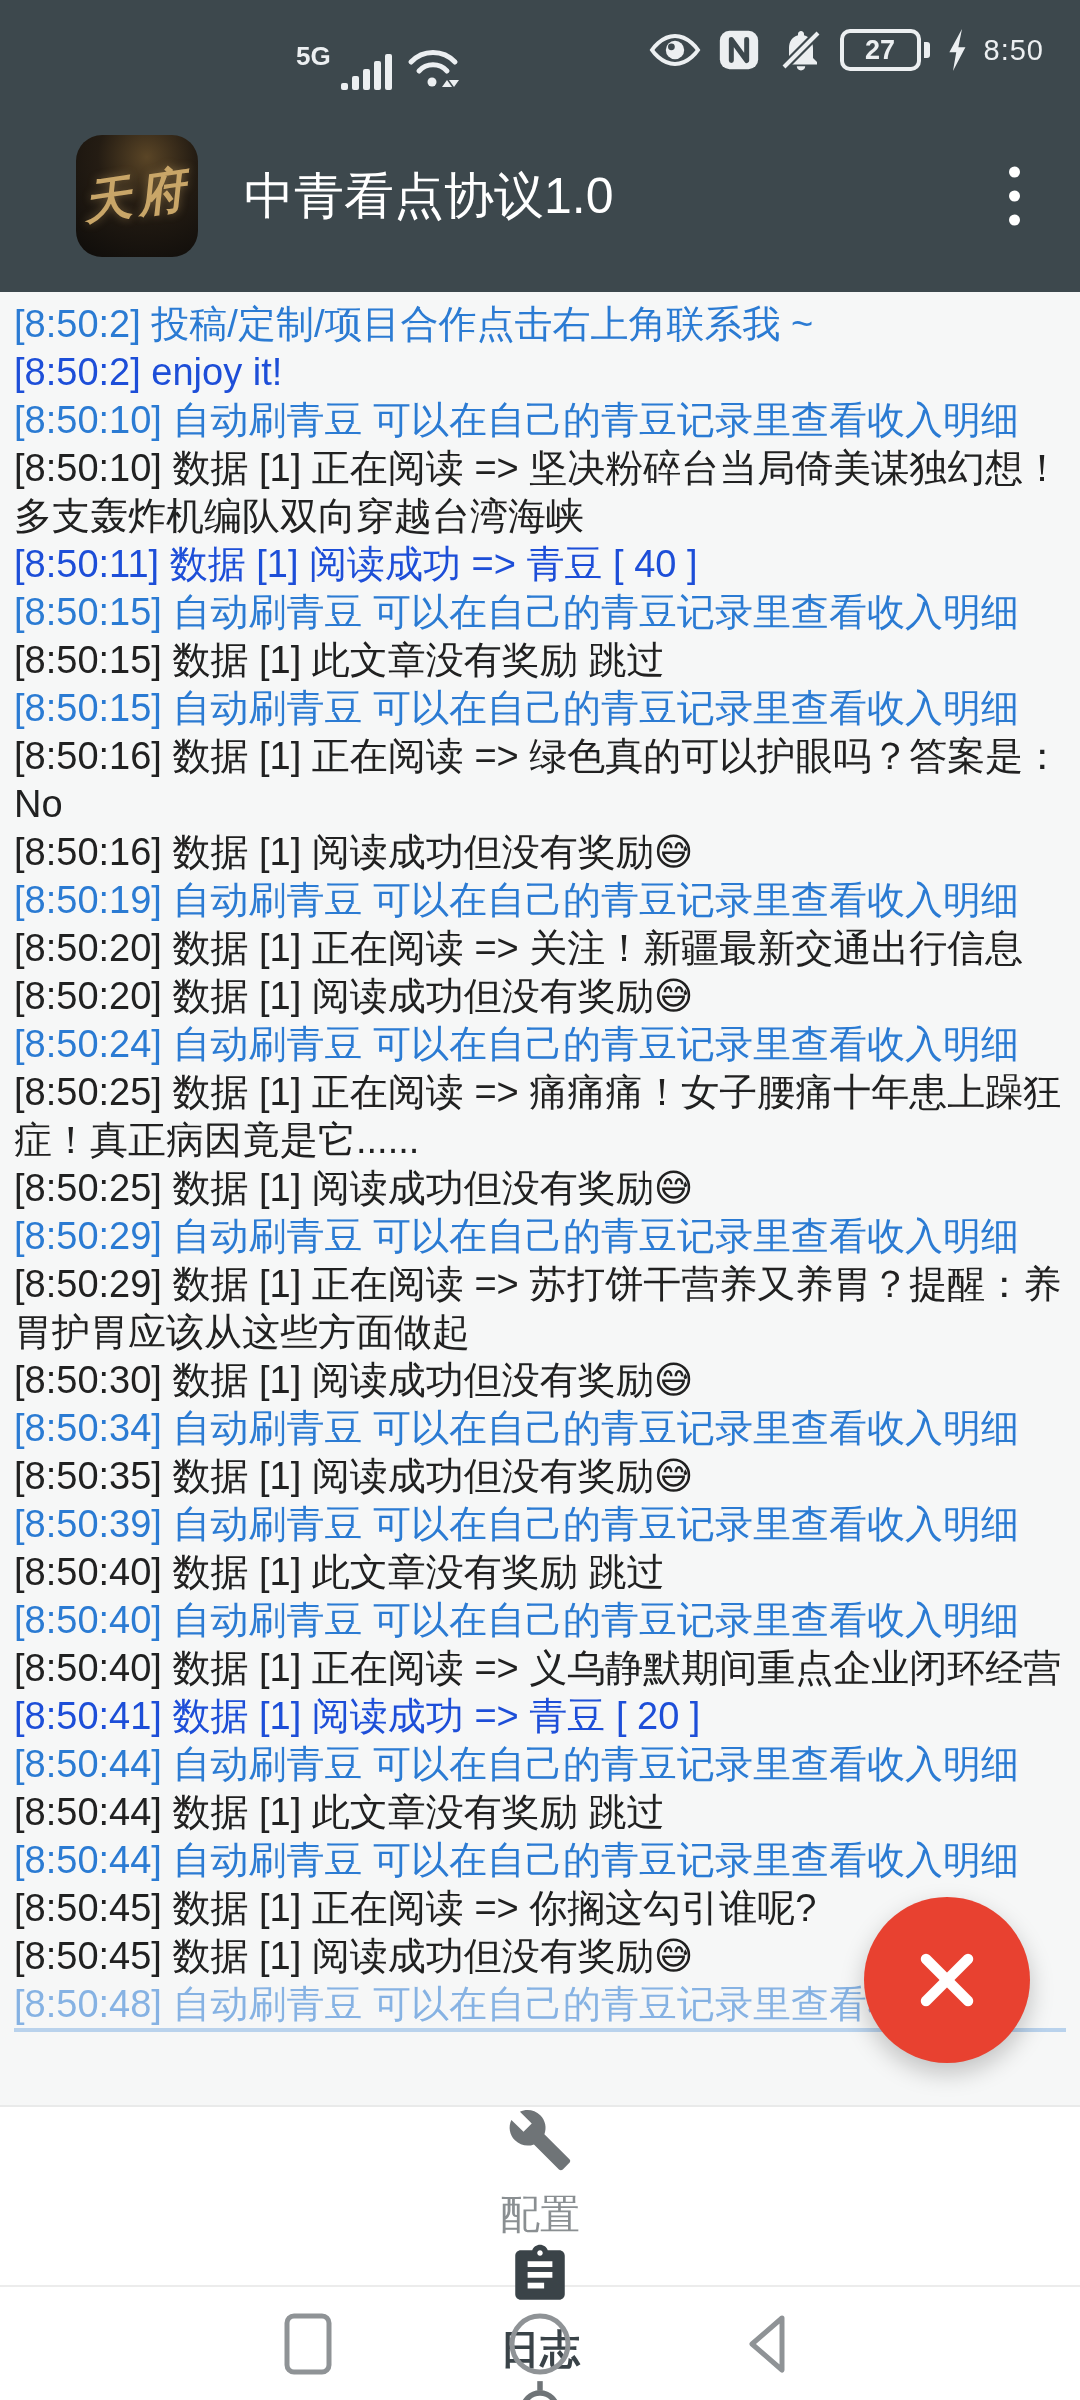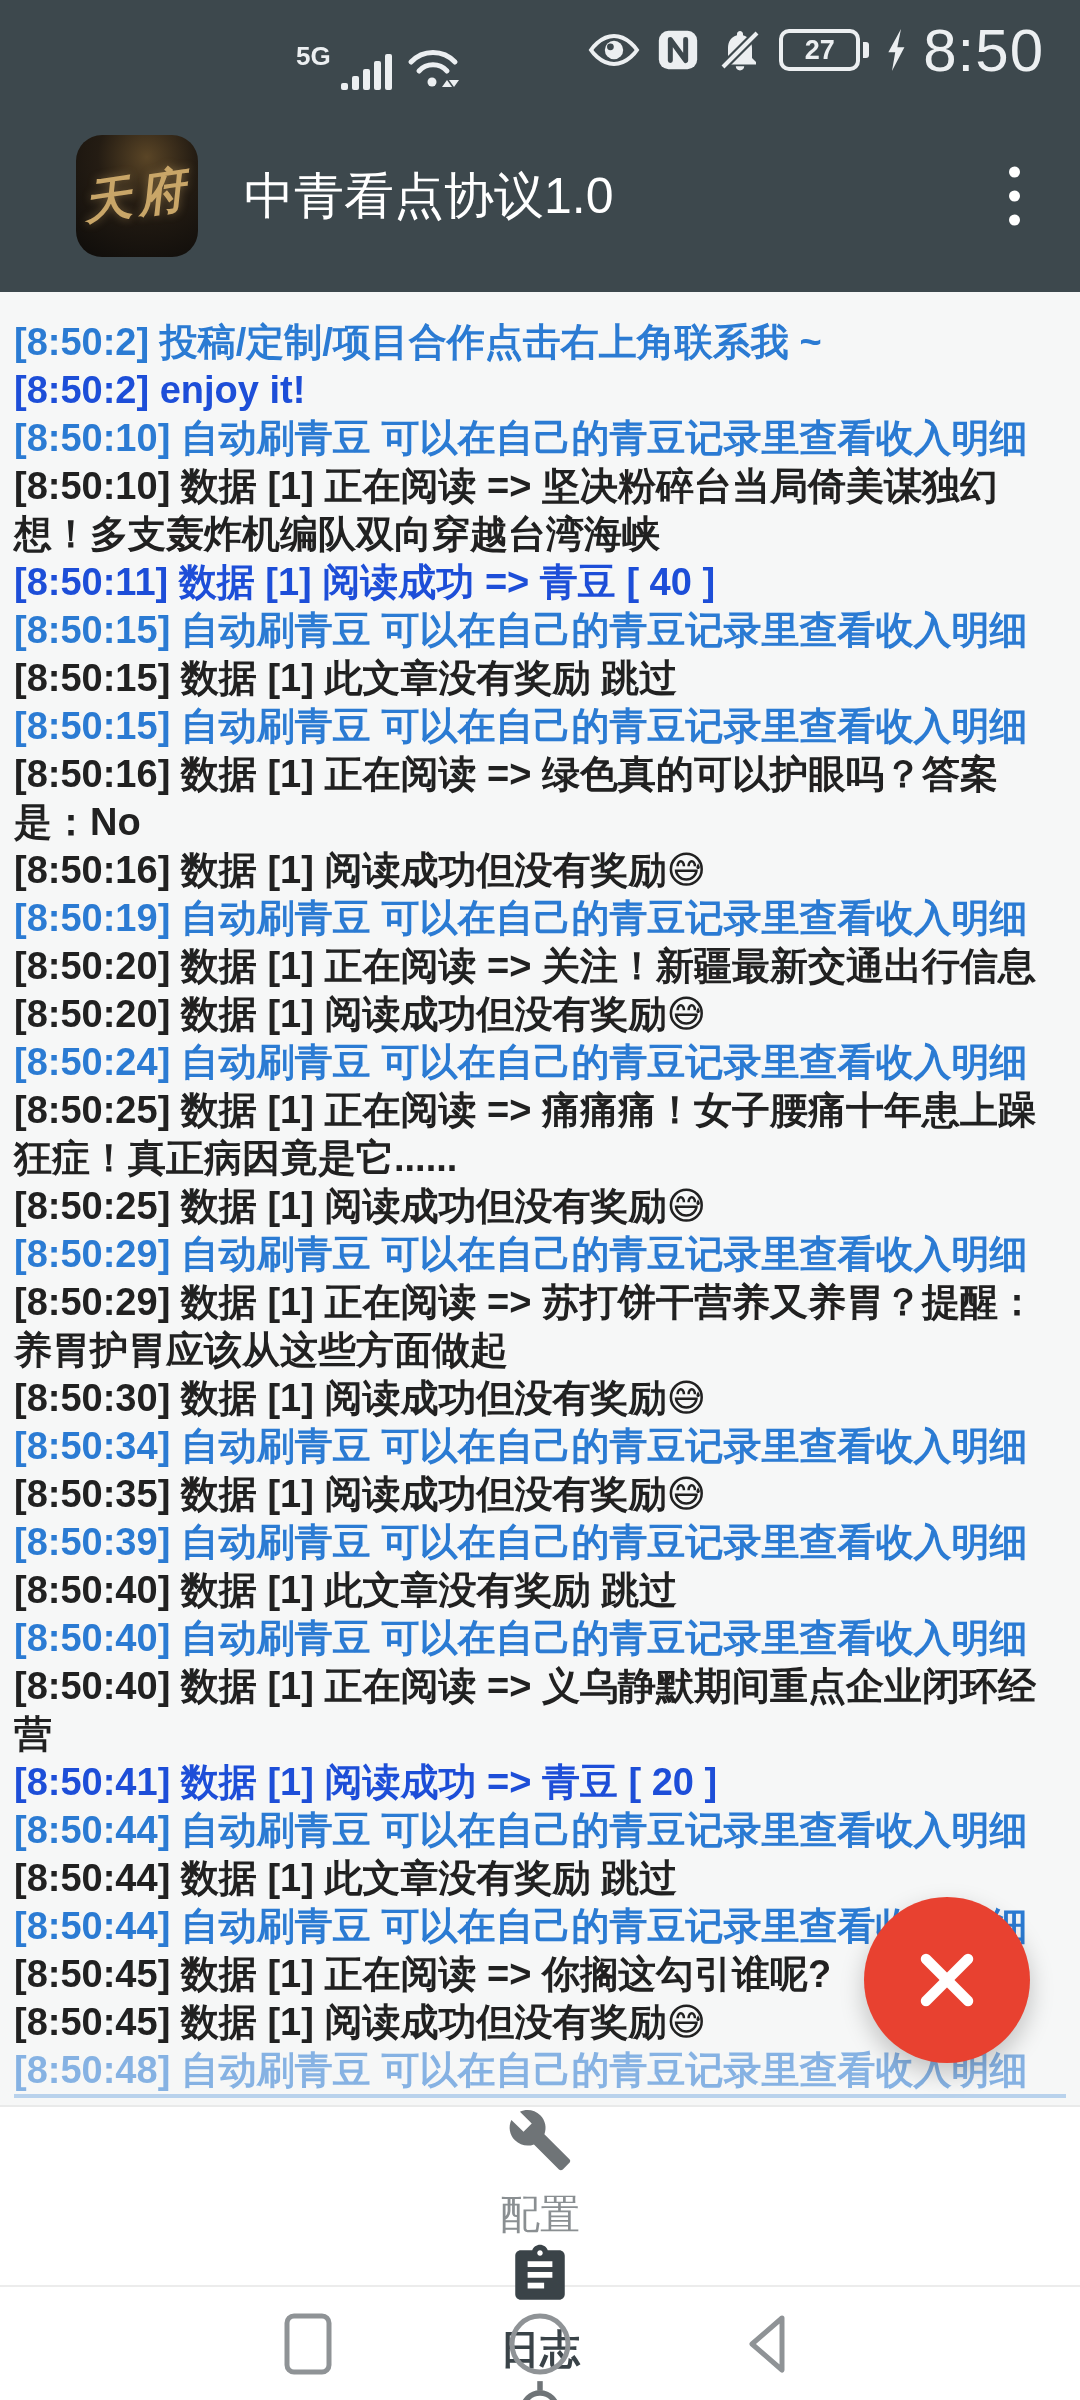--- a/index.html
+++ b/index.html
@@ -21,21 +21,21 @@
   .statusbar { position: relative; height: 100px; color: #ECEFF1; }
   .sb-left {
     position: absolute; left: 296px; bottom: 10px;
     display: flex; align-items: flex-end; gap: 10px;
   }
   .net-label { font-size: 26px; font-weight: 700; margin-bottom: 18px; }
   .sb-right {
     position: absolute; right: 36px; top: 0; height: 100px;
     display: flex; align-items: center; gap: 15px;
   }
-  .sb-time { font-size: 60px; font-weight: 500; letter-spacing: 1px; }
+  .sb-time { font-size: 29px; font-weight: 500; letter-spacing: 1px; }
   .battery { display: flex; align-items: center; }
   .battery-body {
     width: 81px; height: 42px; border: 4px solid #ECEFF1; border-radius: 10px;
     display: flex; align-items: center; justify-content: center;
     font-size: 27px; font-weight: 600; color: #ECEFF1;
   }
   .battery-cap { width: 6px; height: 16px; background: #ECEFF1; border-radius: 0 3px 3px 0; margin-left: 3px; }
 
   .appbar {
     position: relative; height: 192px;
@@ -57,22 +57,22 @@
   .menu-dots {
     position: absolute; right: 46px; top: 50%; transform: translateY(-50%);
     display: flex; flex-direction: column; gap: 13px;
     padding: 14px; background: transparent; border: none; cursor: pointer;
   }
   .menu-dots i { width: 11px; height: 11px; border-radius: 50%; background: #FFFFFF; }
 
   
   .log {
     height: 1813px; overflow: hidden;
-    padding: 26px 14px 0 14px;
-    font-size: 38px; line-height: 48px; font-weight: bold;
+    padding: 8px 14px 0 14px;
+    font-size: 38px; line-height: 48px;
   }
   .row { overflow-wrap: break-word; word-break: break-all; }
   .c-blue  { color: #2B7BD3; }
   .c-black { color: #212121; }
   .c-green { color: #1d4ed8; }
   .c-blue-dim { color: #2B7BD3; opacity: .55; border-bottom: 4px solid rgba(43,123,211,.55); }
 
   
   .fab {
     position: absolute; left: 864px; top: 1897px;

